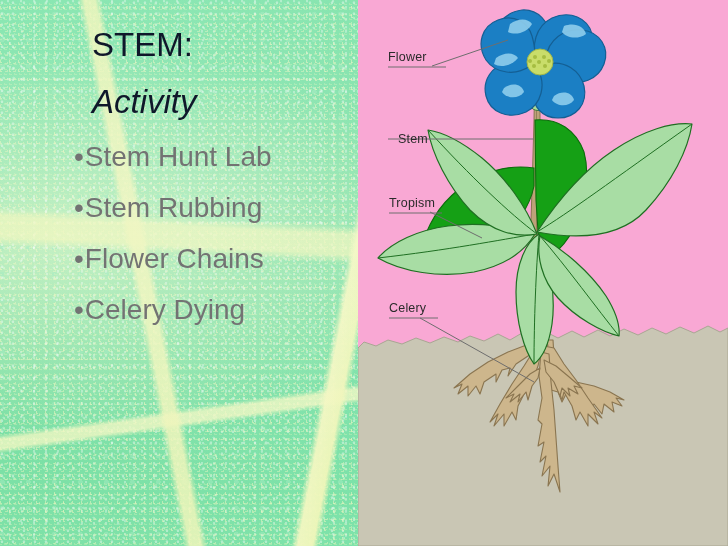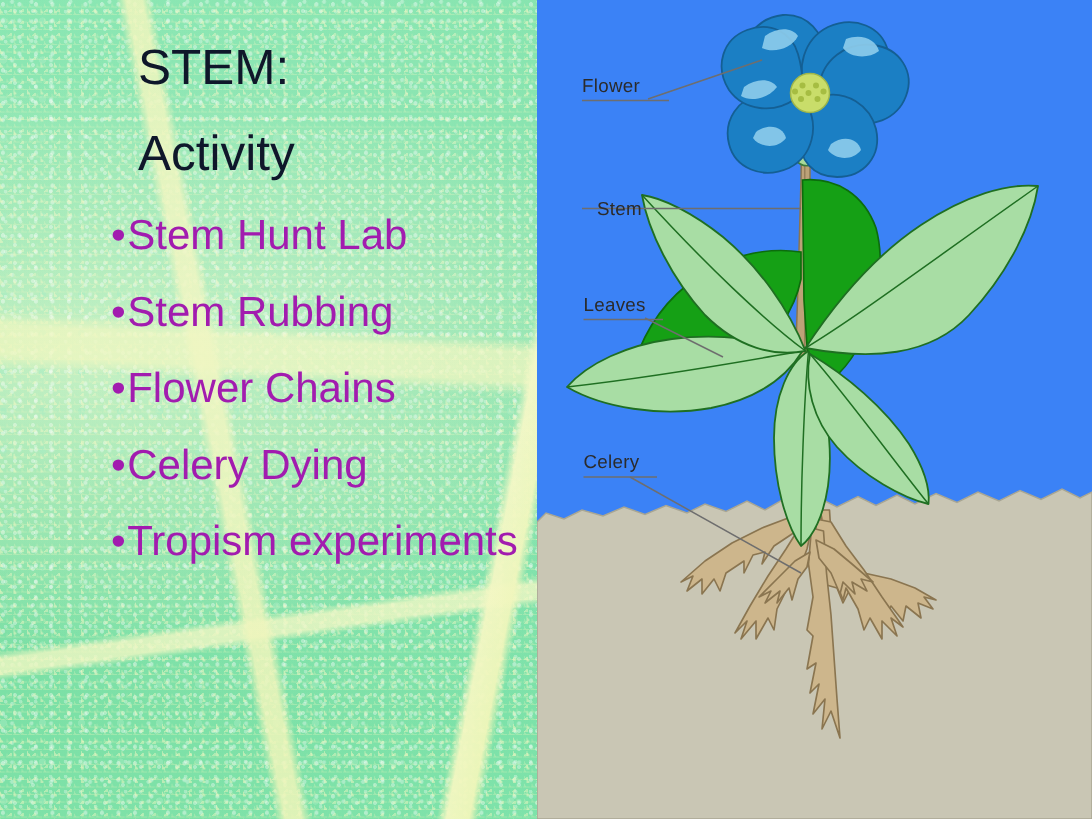--- a/index.html
+++ b/index.html
@@ -51,33 +51,33 @@
     background:radial-gradient(ellipse at 30% 35%, rgba(255,255,255,.16), rgba(0,0,0,0) 60%);
   }
 
   
   #text-col{position:absolute;left:0;top:0;width:420px;height:546px;}
   .title-line{
     position:absolute;left:92px;color:#0f172a;
     font-size:33px;line-height:1;white-space:nowrap;
   }
   #title-stem{top:28px;}
-  #title-activity{top:85px;}
+  #title-activity{top:85px;font-style:italic;}
 
   .bullet-row{
-    position:absolute;left:74px;color:#a21caf;
+    position:absolute;left:74px;color:#737373;
     font-size:28px;line-height:1;white-space:nowrap;
   }
   .bullet-dot{font-size:28px;}
   .bullet-text{margin-left:1px;}
 
   
   #diagram{
     position:absolute;left:358px;top:0;width:370px;height:546px;
-    background:#3b82f6;overflow:hidden;
+    background:#f9a8d4;overflow:hidden;
   }
   #diagram svg{display:block;}
 
   .lbl{
     position:absolute;font-size:12.5px;color:#2b2b2b;
     font-family:"Liberation Sans", sans-serif;white-space:nowrap;
     letter-spacing:.2px;
   }
   #lbl-flower{left:30px;top:50px;}
   #lbl-stem{left:40px;top:122px;margin-top:10px;}
@@ -106,23 +106,20 @@
     </div>
 
     <div class="bullet-row" style="top:296px">
       <span class="bullet-dot">•</span><span class="bullet-text">Celery Dying</span>
     </div>
 
     <div class="bullet-row" style="top:245px">
       <span class="bullet-dot">•</span><span class="bullet-text">Flower Chains</span>
     </div>
 
-    <div class="bullet-row" style="top:347px">
-      <span class="bullet-dot">•</span><span class="bullet-text">Tropism experiments</span>
-    </div>
 
   </div>
 
   <div id="diagram">
 
     <svg width="370" height="546" viewBox="0 0 370 546">
 
       <g>
         <path d="M0,348 L6,342 L18,346 L30,340 L44,344 L58,338 L72,343 L86,337 L100,342
                  L112,336 L126,341 L140,334 L152,340 L164,333 L176,339 L188,332 L200,338
@@ -234,18 +231,18 @@
         <line x1="30" y1="139" x2="176" y2="139"></line>
         <line x1="31" y1="213" x2="84" y2="213"></line>
         <line x1="72" y1="212" x2="124" y2="238"></line>
         <line x1="31" y1="318" x2="80" y2="318"></line>
         <line x1="62" y1="318" x2="176" y2="382"></line>
       </g>
     </svg>
 
     <div class="lbl" id="lbl-flower">Flower</div>
     <div class="lbl" id="lbl-stem">Stem</div>
-    <div class="lbl" id="lbl-leaves">Leaves</div>
+    <div class="lbl" id="lbl-leaves">Tropism</div>
     <div class="lbl" id="lbl-roots">Celery</div>
 
   </div>
 
 </div>
 
 </body></html>

